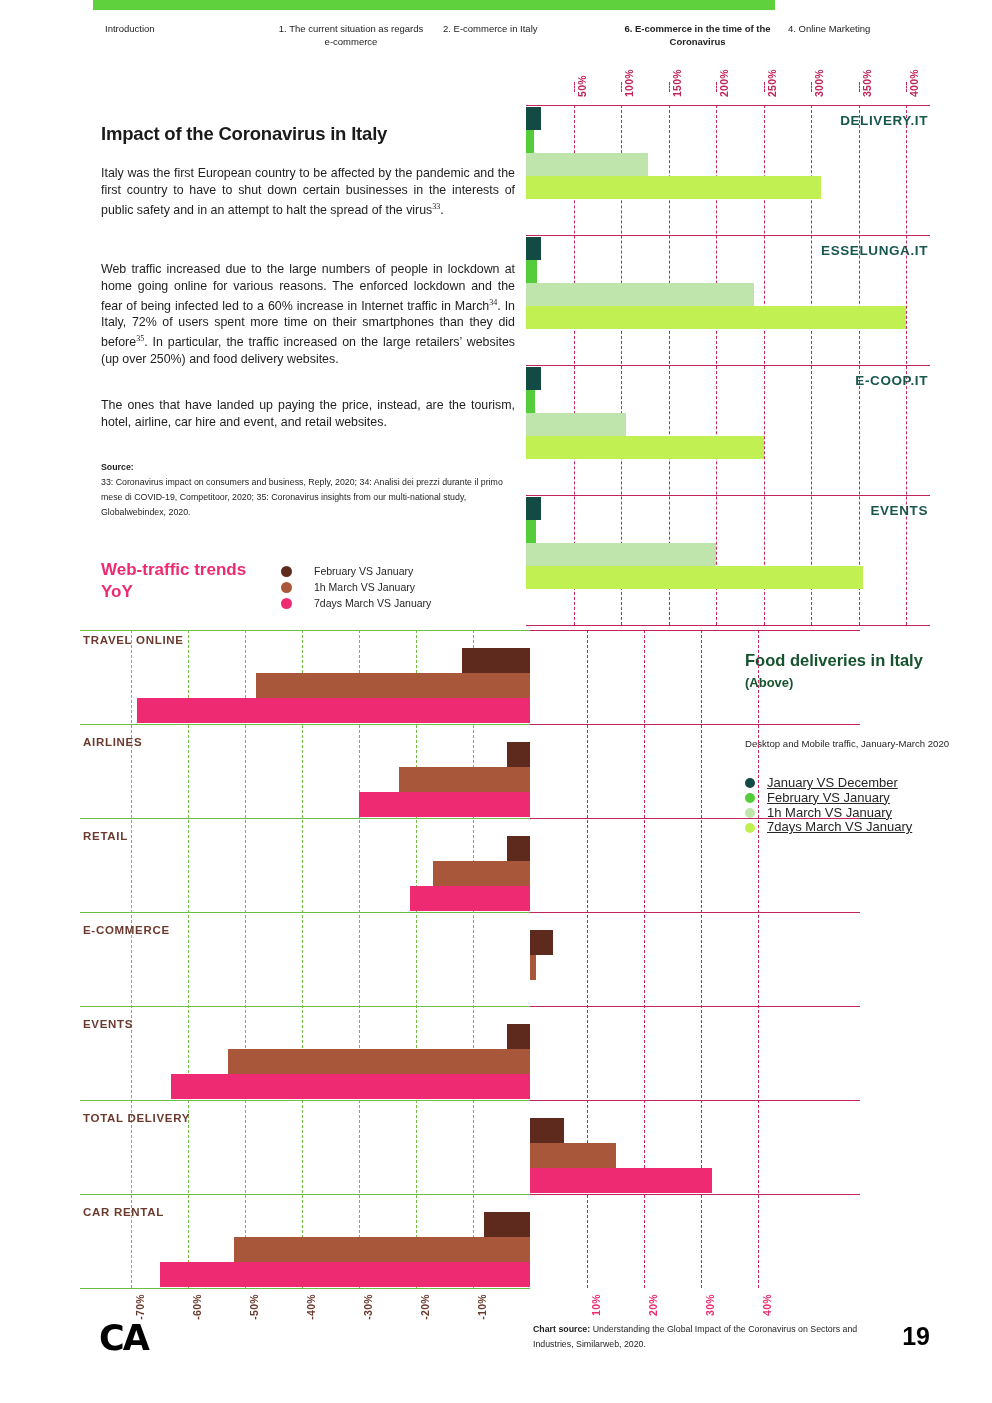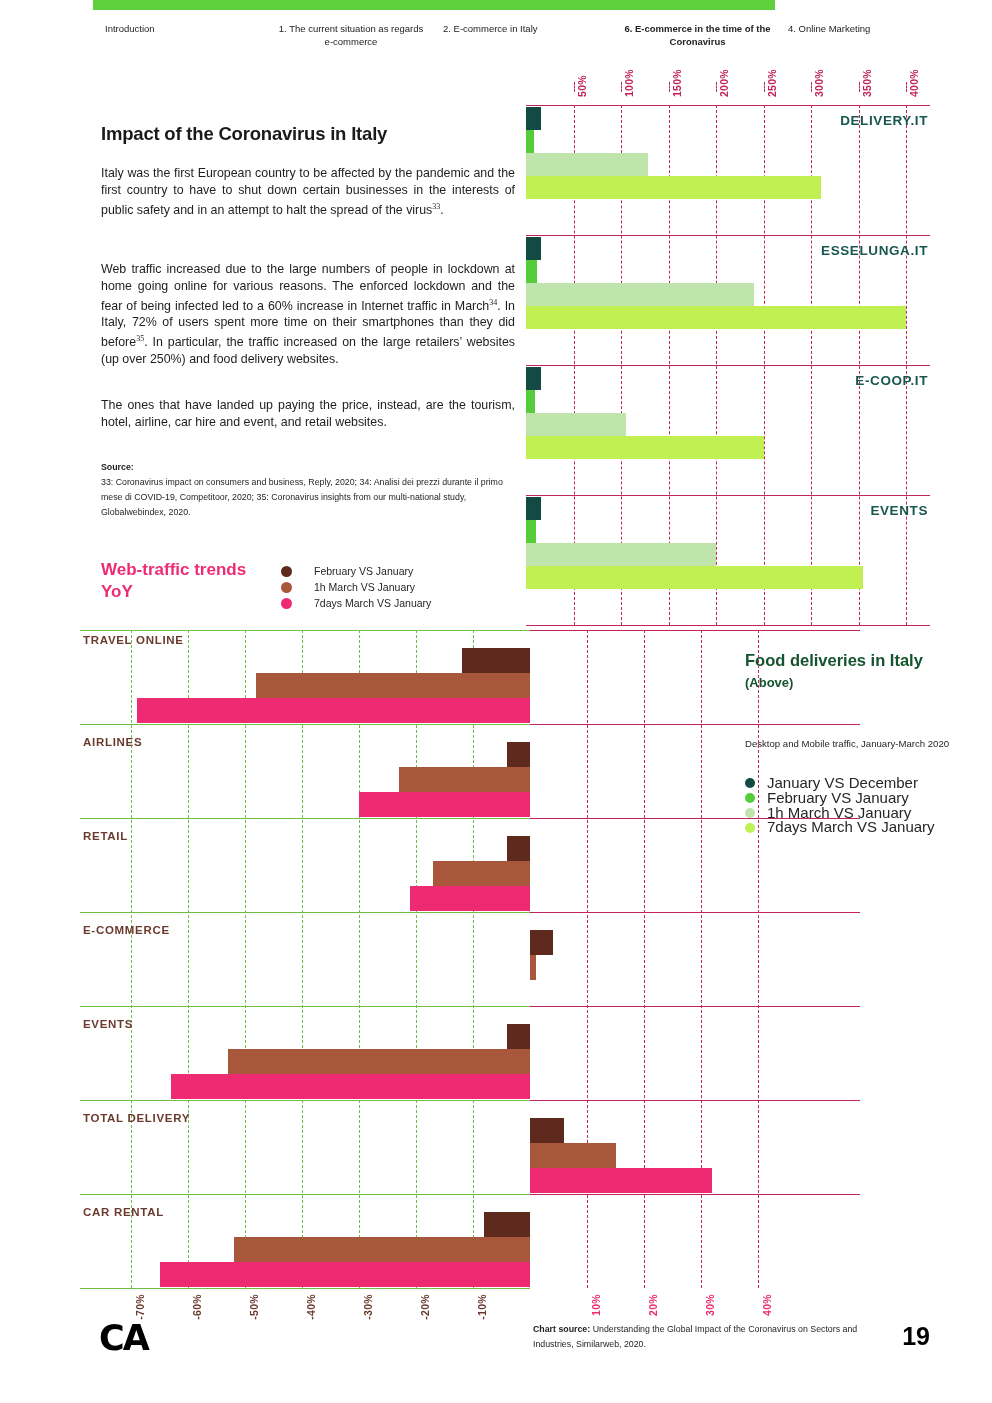--- a/index.html
+++ b/index.html
@@ -28,21 +28,21 @@
       writing-mode:vertical-rl;transform:rotate(180deg);letter-spacing:0.3px;white-space:nowrap;}
   .tc-grid{position:absolute;top:45px;width:0;border-left:1.6px dashed #C2245C;}
   .tc-tick{position:absolute;width:0;border-left:1.6px dashed #C2245C;height:10px;}
   .tc-sep{position:absolute;left:0;width:404px;height:1.2px;background:#C2245C;}
   .tc-bar{position:absolute;height:23px;}
   .tc-name{position:absolute;right:2px;font-size:13.5px;font-weight:bold;letter-spacing:0.6px;color:#18574E;}
   
   .fd-title{position:absolute;left:745px;top:650px;width:200px;font-size:16.5px;font-weight:bold;line-height:21px;color:#14532d;}
   .fd-title .sm{font-size:13px;}
   .fd-sub{position:absolute;left:745px;top:737px;width:210px;font-size:9.6px;line-height:14px;color:#262626;}
-  .fd-legend{position:absolute;left:745px;top:776px;font-size:15px;line-height:14.8px;color:#262626;}
+  .fd-legend{position:absolute;left:745px;top:776px;font-size:13px;line-height:14.8px;color:#262626;text-decoration:underline;}
   .fd-legend .row{display:flex;align-items:center;height:14.8px;}
   .fd-legend .dot{width:10px;height:10px;border-radius:50%;margin-right:12px;flex:0 0 auto;}
   
   #botchart{position:absolute;left:80px;top:630px;width:780px;height:660px;}
   .bc-grid{position:absolute;top:0;width:0;}
   .bc-grid.neg{border-left:1.6px dashed #6FBE44;}
   .bc-grid.pos{border-left:1.6px dashed #C2245C;}
   .bc-sep{position:absolute;height:1px;}
   .bc-sep.l{background:#6FBE44;}
   .bc-sep.r{background:#C2245C;}

